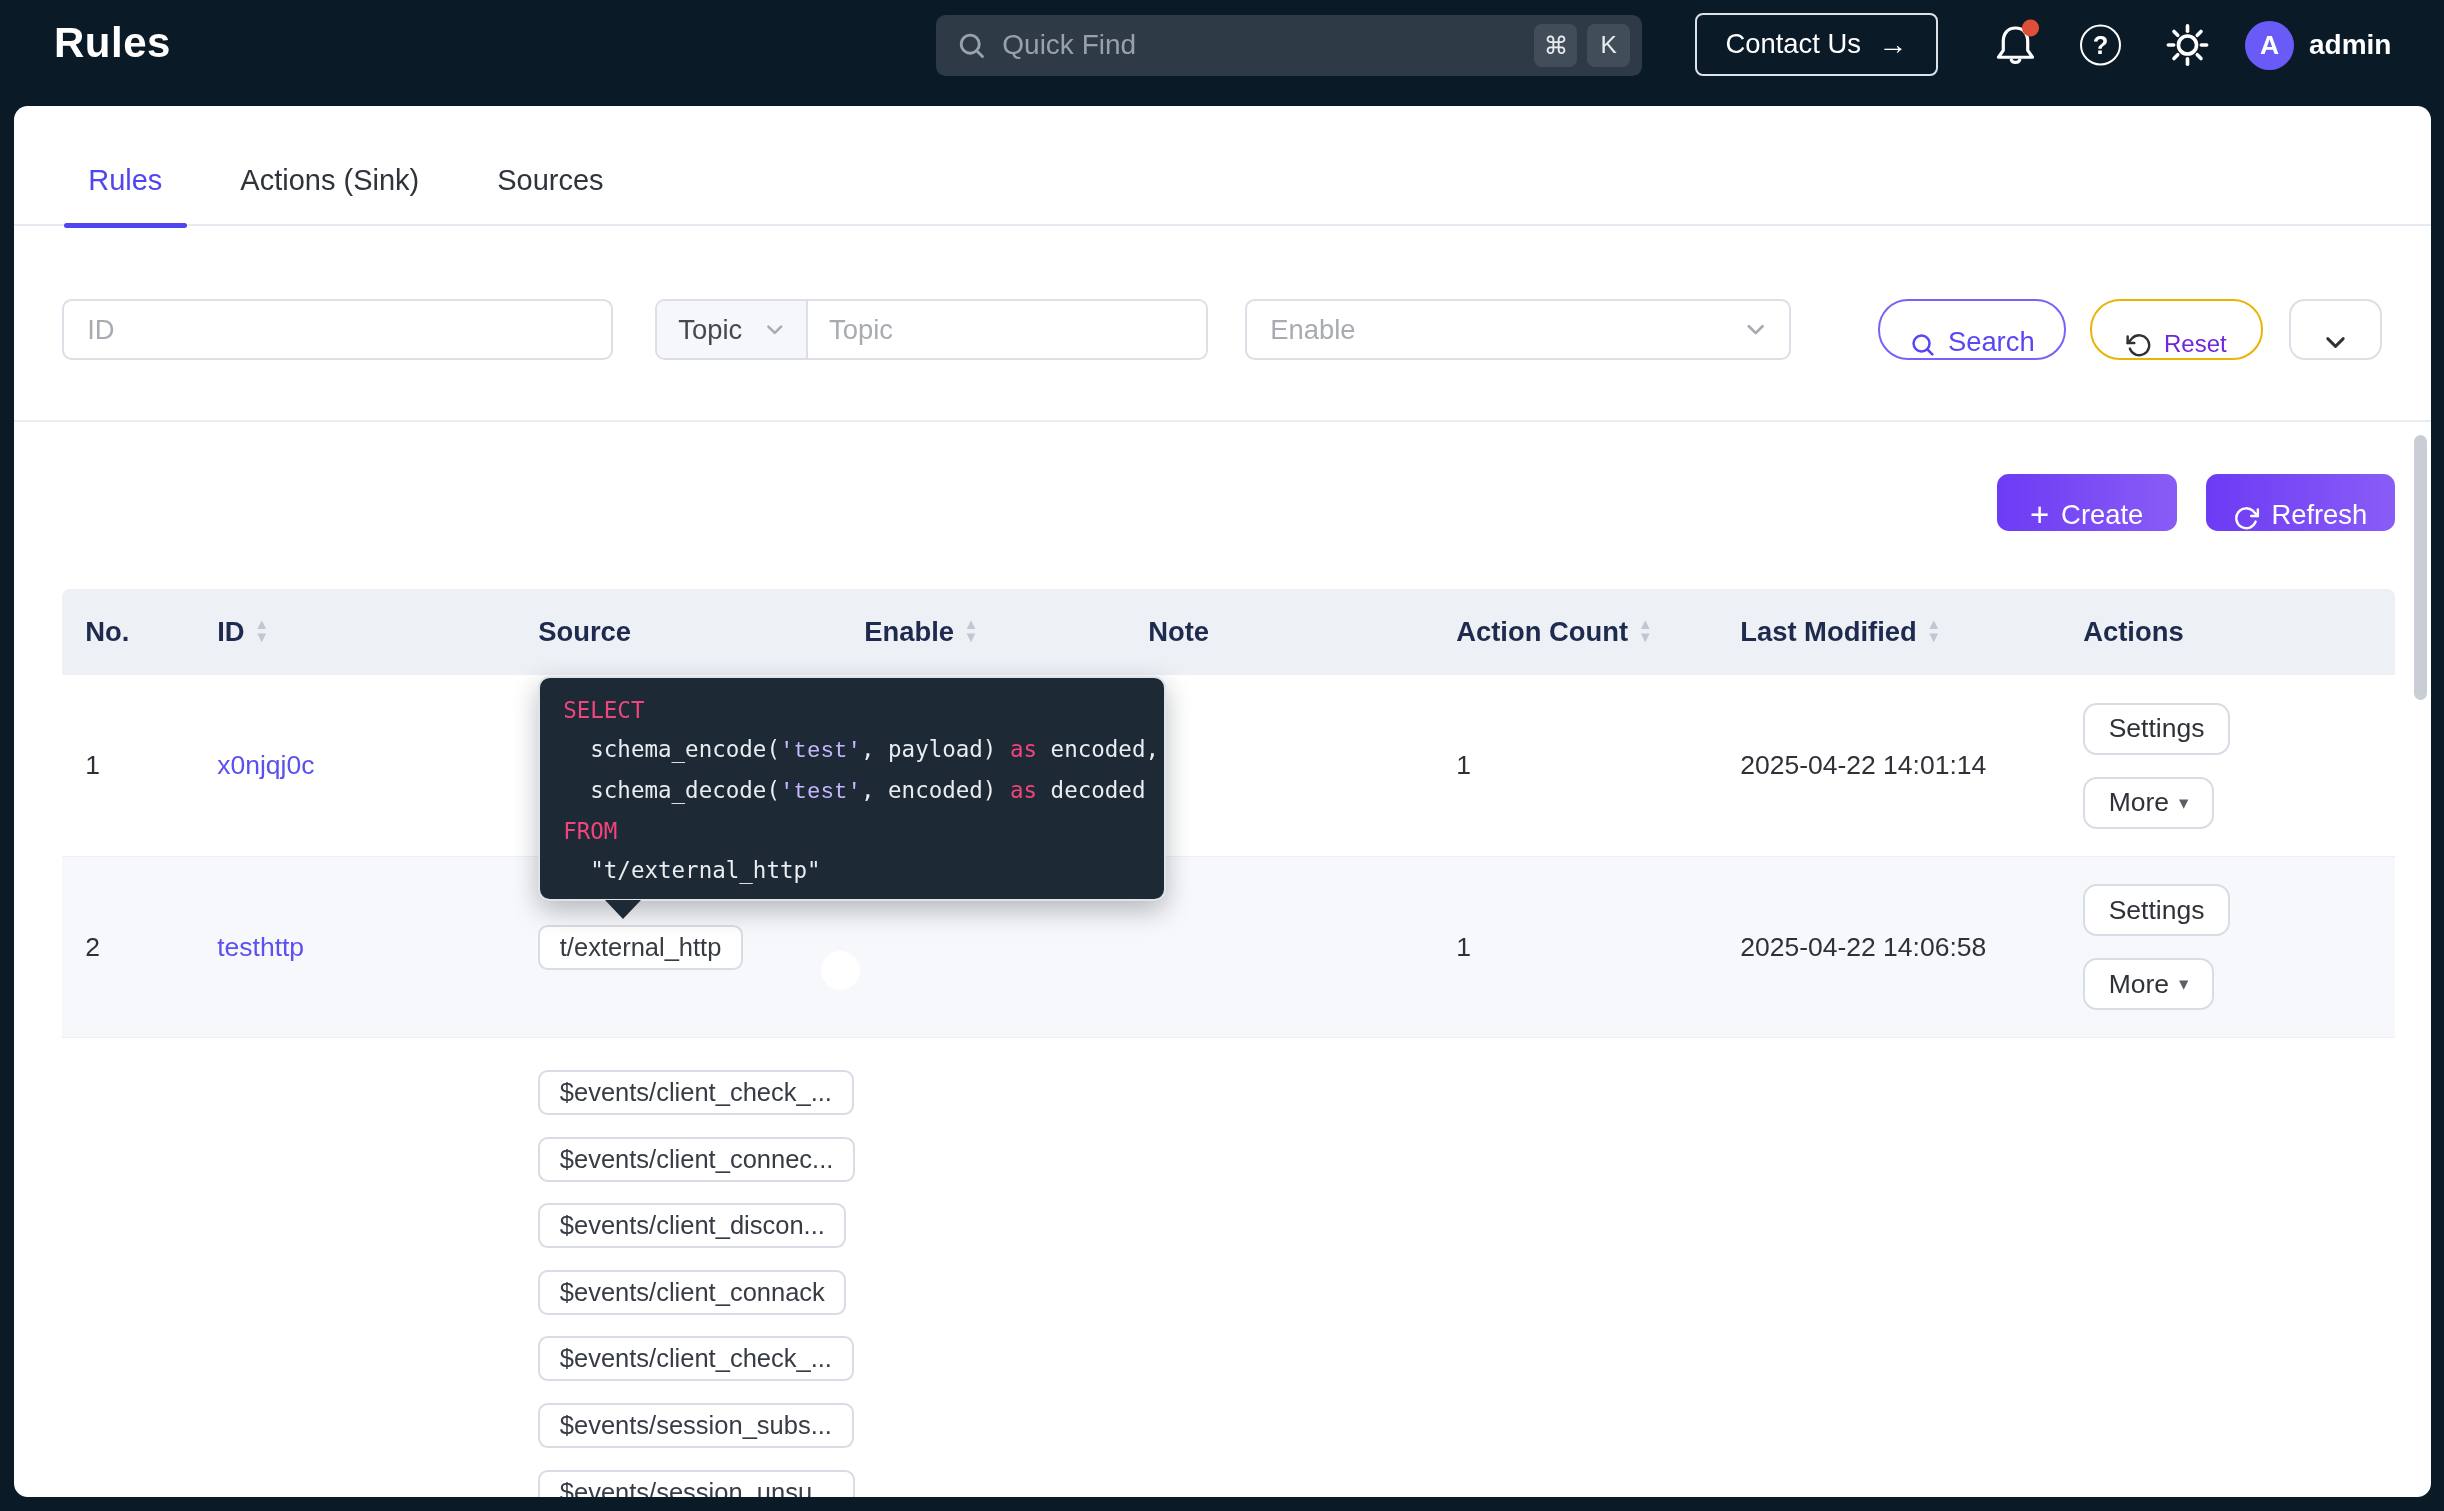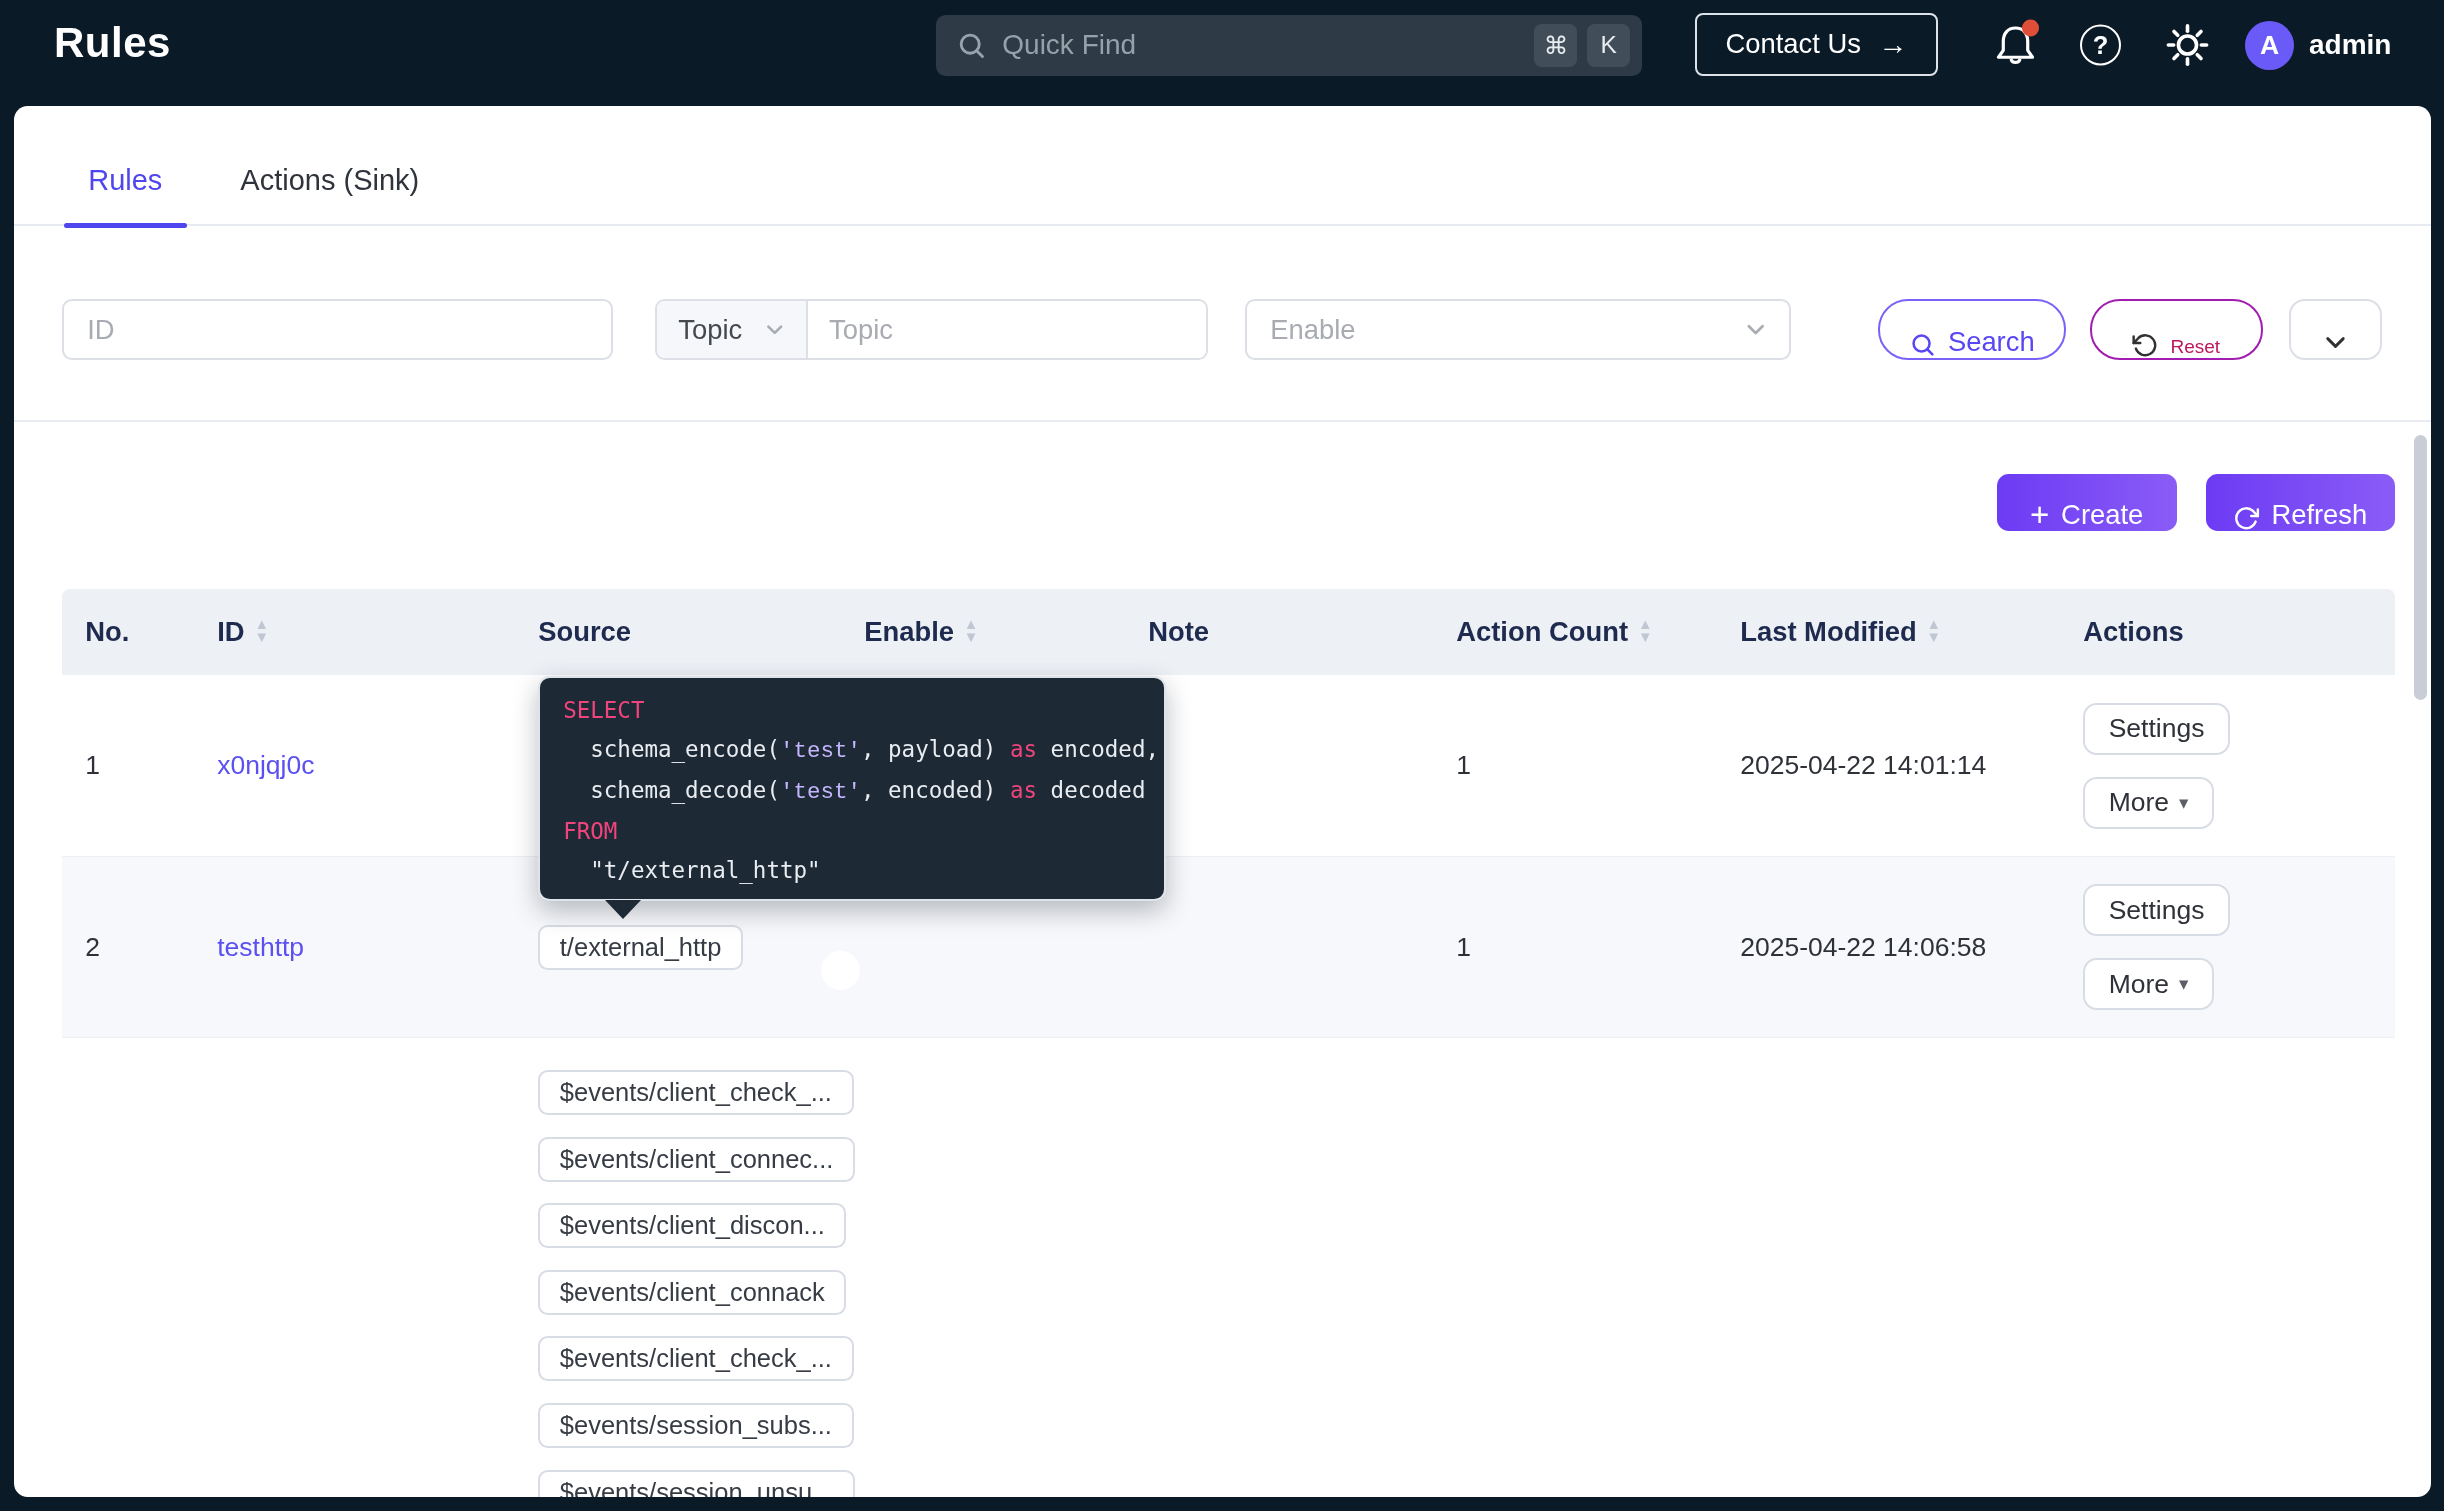--- a/index.html
+++ b/index.html
@@ -37,21 +37,21 @@
   input.f-input::placeholder { color:#A8ABB2; }
   .topic-group { position:absolute; left:641px; top:193px; width:553px; height:61px; border:2px solid #DCDFE6; border-radius:9.8px; display:flex; overflow:hidden; }
   .topic-select { width:230px; background:#F5F7FA; border-right:2px solid #DCDFE6; display:flex; align-items:center; justify-content:space-between; padding:0 17.6px 0 21.6px; cursor:pointer; }
   .topic-select span { color:#45494F; font-size:27.4px; }
   .topic-input { flex:1; border:none; outline:none; padding:0 21.6px; font-size:27.4px; color:#303133; font-family:inherit; }
   .topic-input::placeholder { color:#A8ABB2; }
   .enable-select { left:1231px; width:546px; display:flex; align-items:center; justify-content:space-between; padding:0 19.6px 0 23.5px; cursor:pointer; }
   .enable-select span { color:#A8ABB2; font-size:27.4px; }
   .btn { display:flex; align-items:flex-end; justify-content:center; gap:11.8px; cursor:pointer; font-family:inherit; background:#fff; }
   .btn-search { position:absolute; left:1864px; top:193px; width:188px; height:61px; border:2px solid #7B61F8; border-radius:30px; color:#5847F2; font-size:27.4px; }
-  .btn-reset { position:absolute; left:2076px; top:193px; width:173px; height:61px; border:2px solid #a21caf; border-radius:30px; color:#be185d; font-size:19px; }
+  .btn-reset { position:absolute; left:2076px; top:193px; width:173px; height:61px; border:2px solid #eab308; border-radius:30px; color:#6d28d9; font-size:24px; }
   .btn-collapse { position:absolute; left:2275px; top:193px; width:93px; height:61px; border:2px solid #DCDFE6; border-radius:15.7px; }
   .filter-divider { position:absolute; left:0; top:314px; width:100%; height:2px; background:#E9ECF2; }
 
   
   .btn-primary { position:absolute; top:368px; height:57px; border:none; border-radius:11.8px; color:#fff; font-size:27.4px; background:linear-gradient(90deg,#6C3BF4,#8A5CF6); }
   .btn-create { left:1983px; width:180px; }
   .btn-refresh { left:2192px; width:189px; }
   .plus-glyph { font-size:33px; font-weight:400; line-height:1; margin-top:-2.9px; }
 
   
@@ -138,20 +138,21 @@
     <span>A</span>
   </div>
   <div class="username">admin</div>
 </div>
 
 <div class="card">
 
   <div class="tabs">
     <div class="tab active">Rules</div>
     <div class="tab">Actions (Sink)</div>
+    <div class="tab">Sources</div>
   </div>
 
   <input class="f-input" style="left: 48px; width: 551px;" placeholder="ID">
 
   <div class="topic-group">
     <div class="topic-select">
       <span>Topic</span>
       <svg width="25.5" height="25.5" viewBox="0 0 24 24" fill="none" stroke="#A8ABB2" stroke-width="2.4" stroke-linecap="round" stroke-linejoin="round">
           <polyline points="6 9 12 15 18 9"></polyline>
         </svg>

